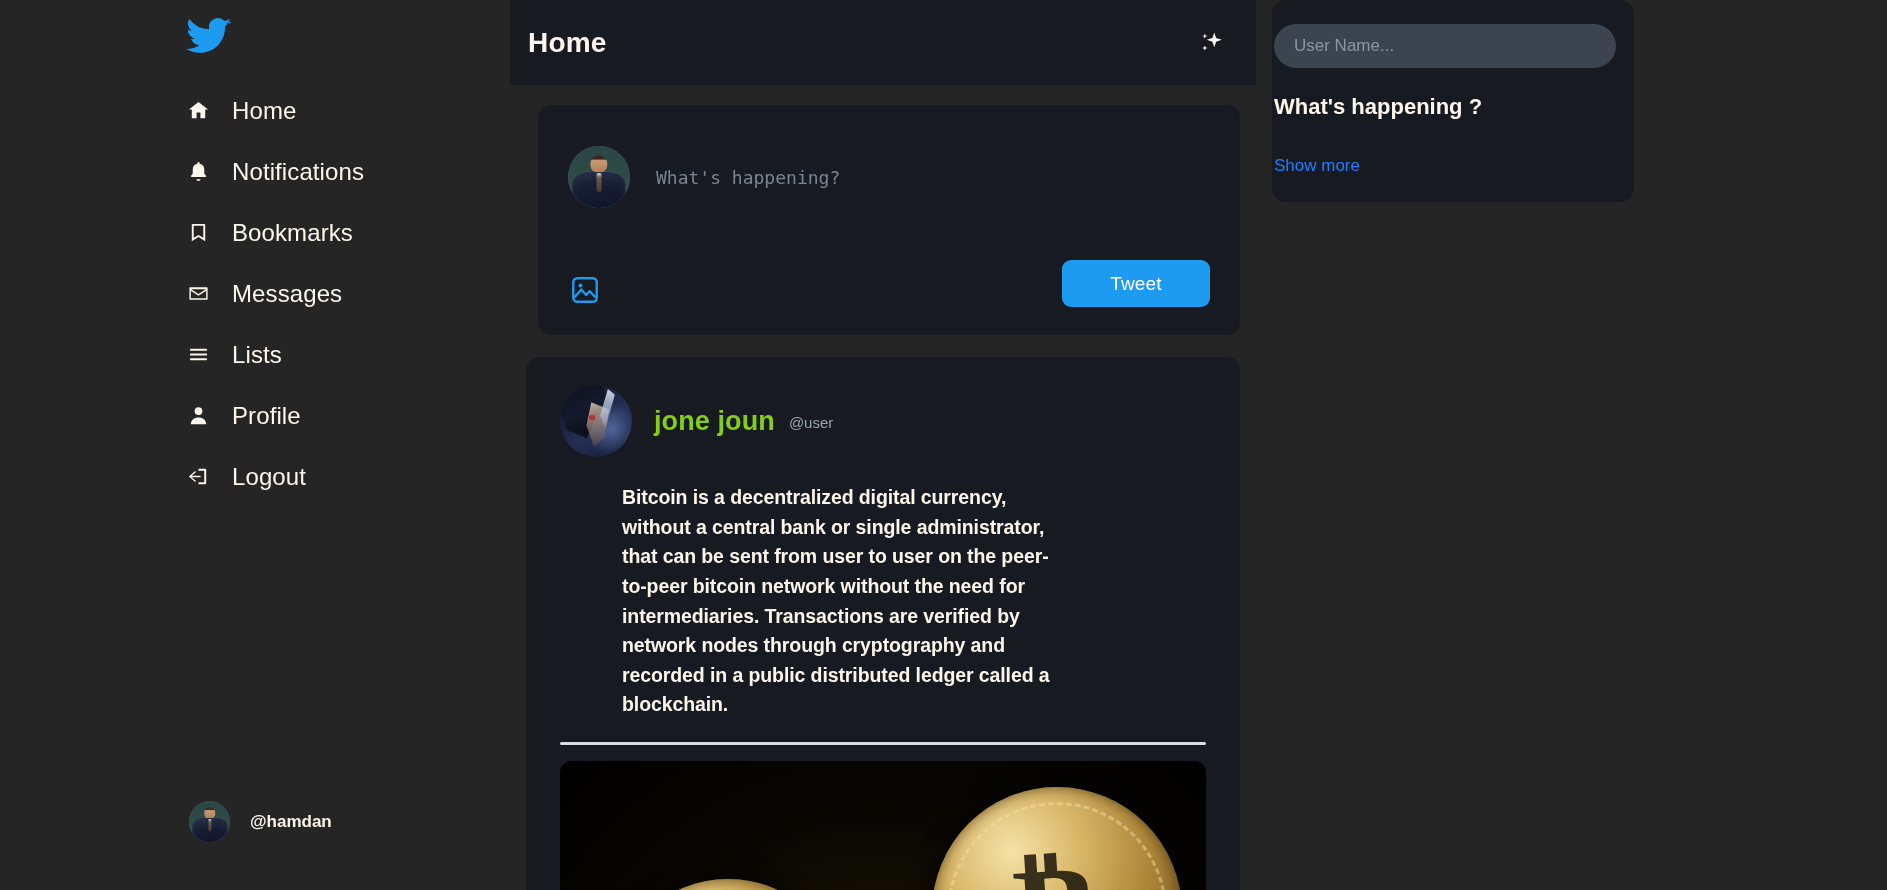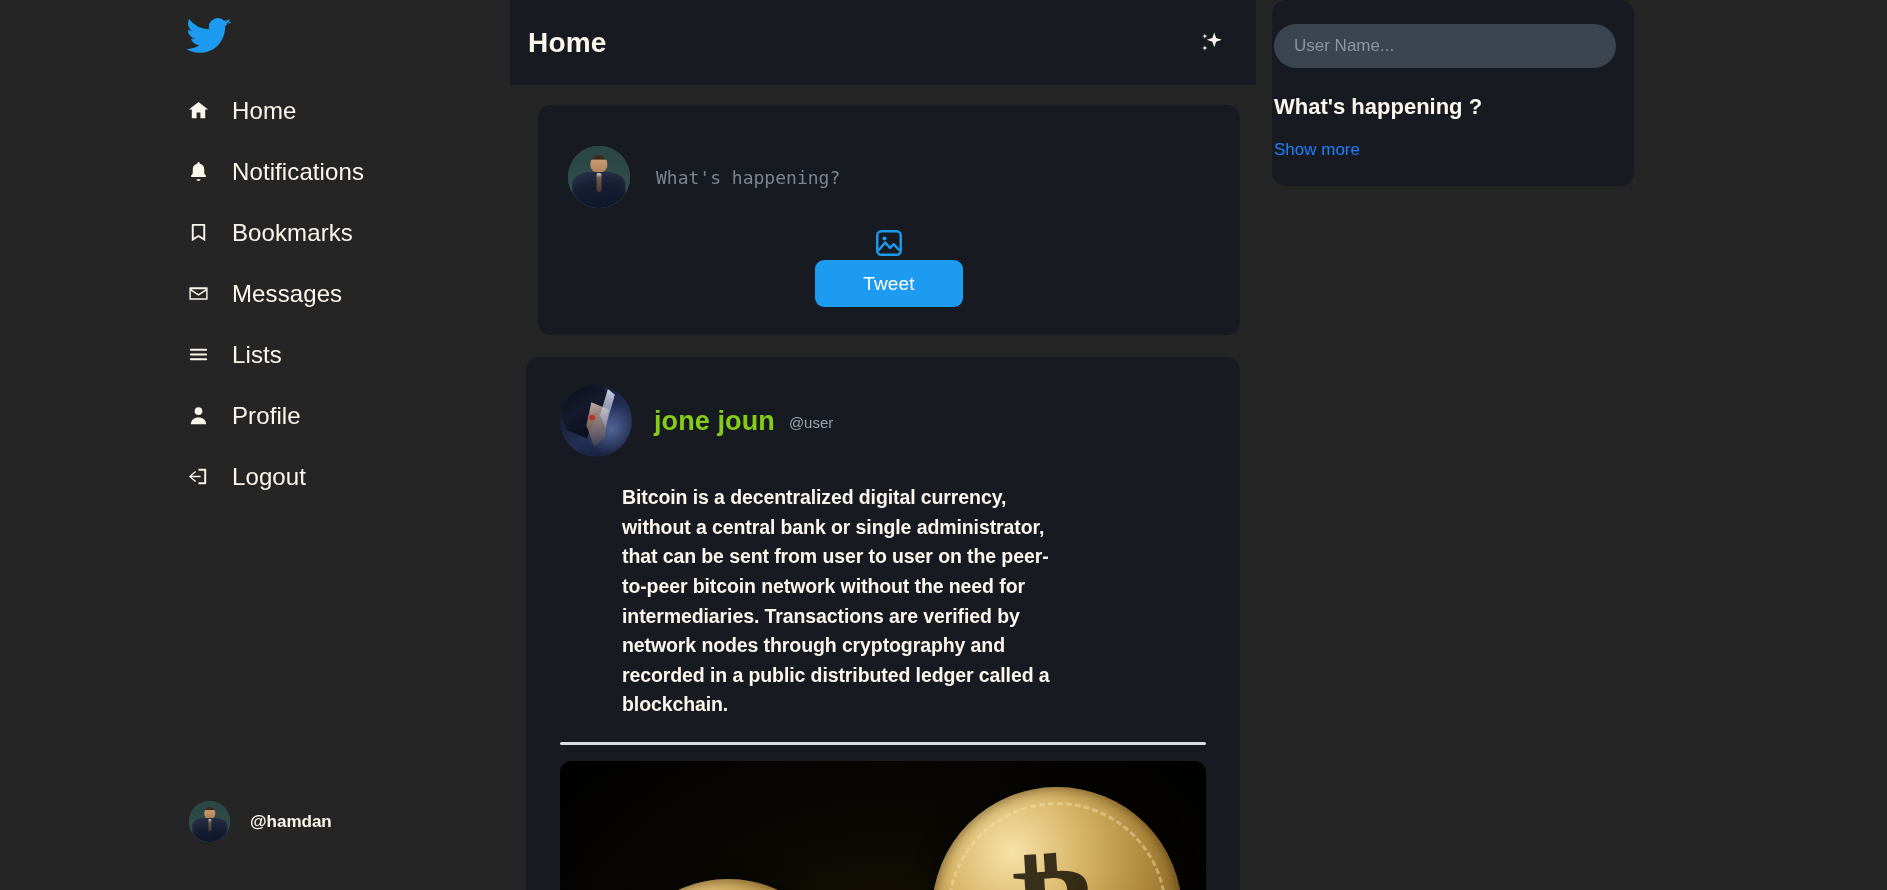--- a/index.html
+++ b/index.html
@@ -223,23 +223,22 @@
     outline: none;
     font-family: "DejaVu Sans Mono", "Liberation Mono", monospace;
     font-size: 18px;
     color: #cfd5dd;
     padding: 4px 0;
   }
   .composer-input::placeholder { color: #7a8490; opacity: 1; }
 
   .composer-bottom {
     display: flex;
-    align-items: center;
+    align-items: flex-end;
     justify-content: space-between;
-    flex-direction: column;
   }
   .img-btn {
     width: 34px; height: 34px;
     display: flex; align-items: center; justify-content: center;
     cursor: pointer;
     color: #1d9bf0;
   }
   .img-btn svg { width: 32px; height: 32px; display: block; }
 
   .tweet-btn {
@@ -366,21 +365,21 @@
   .search-input::placeholder { color: #8d95a1; opacity: 1; }
 
   .widget-title {
     margin-top: 26px;
     font-size: 22px;
     font-weight: bold;
     color: #fdf6ec;
   }
   .widget-link {
     display: inline-block;
-    margin-top: 20px;
+    margin-top: 36px;
     font-size: 17px;
     color: #1d7fff;
     text-decoration: none;
     cursor: pointer;
   }
 </style>
 </head>
 <body>
 
 <div class="app">

